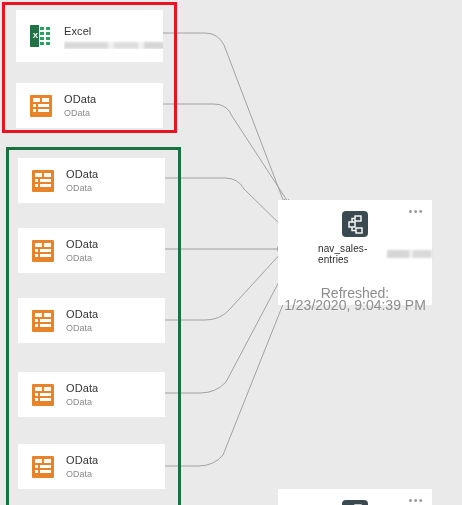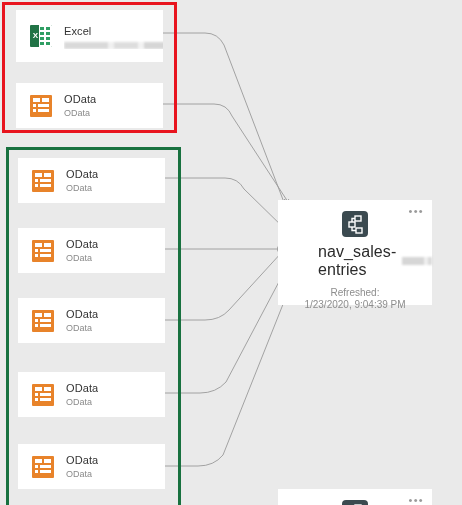--- a/index.html
+++ b/index.html
@@ -145,21 +145,21 @@
   .node-title-row {
     position: absolute;
     top: 43px;
     left: 0;
     width: 100%;
     display: flex;
     align-items: center;
     justify-content: center;
   }
   .node-title {
-    font-size: 16px;
+    font-size: 10px;
     color: #2b2b2b;
     letter-spacing: .1px;
     padding-left: 40px;
   }
   .node-title-redacted {
     width: 58px;
     height: 8px;
     margin-left: 6px;
     background:
       linear-gradient(90deg,
@@ -184,21 +184,21 @@
     display: block;
     text-align: center;
     white-space: nowrap;
   }
   .node-refresh {
     position: absolute;
     top: 87px;
     left: 0;
     width: 100%;
     text-align: center;
-    font-size: 10px;
+    font-size: 14px;
     color: #8d8d8d;
     line-height: 12px;
   }
 
   
   .sel-box {
     position: absolute;
     box-sizing: border-box;
     background: transparent;
   }

